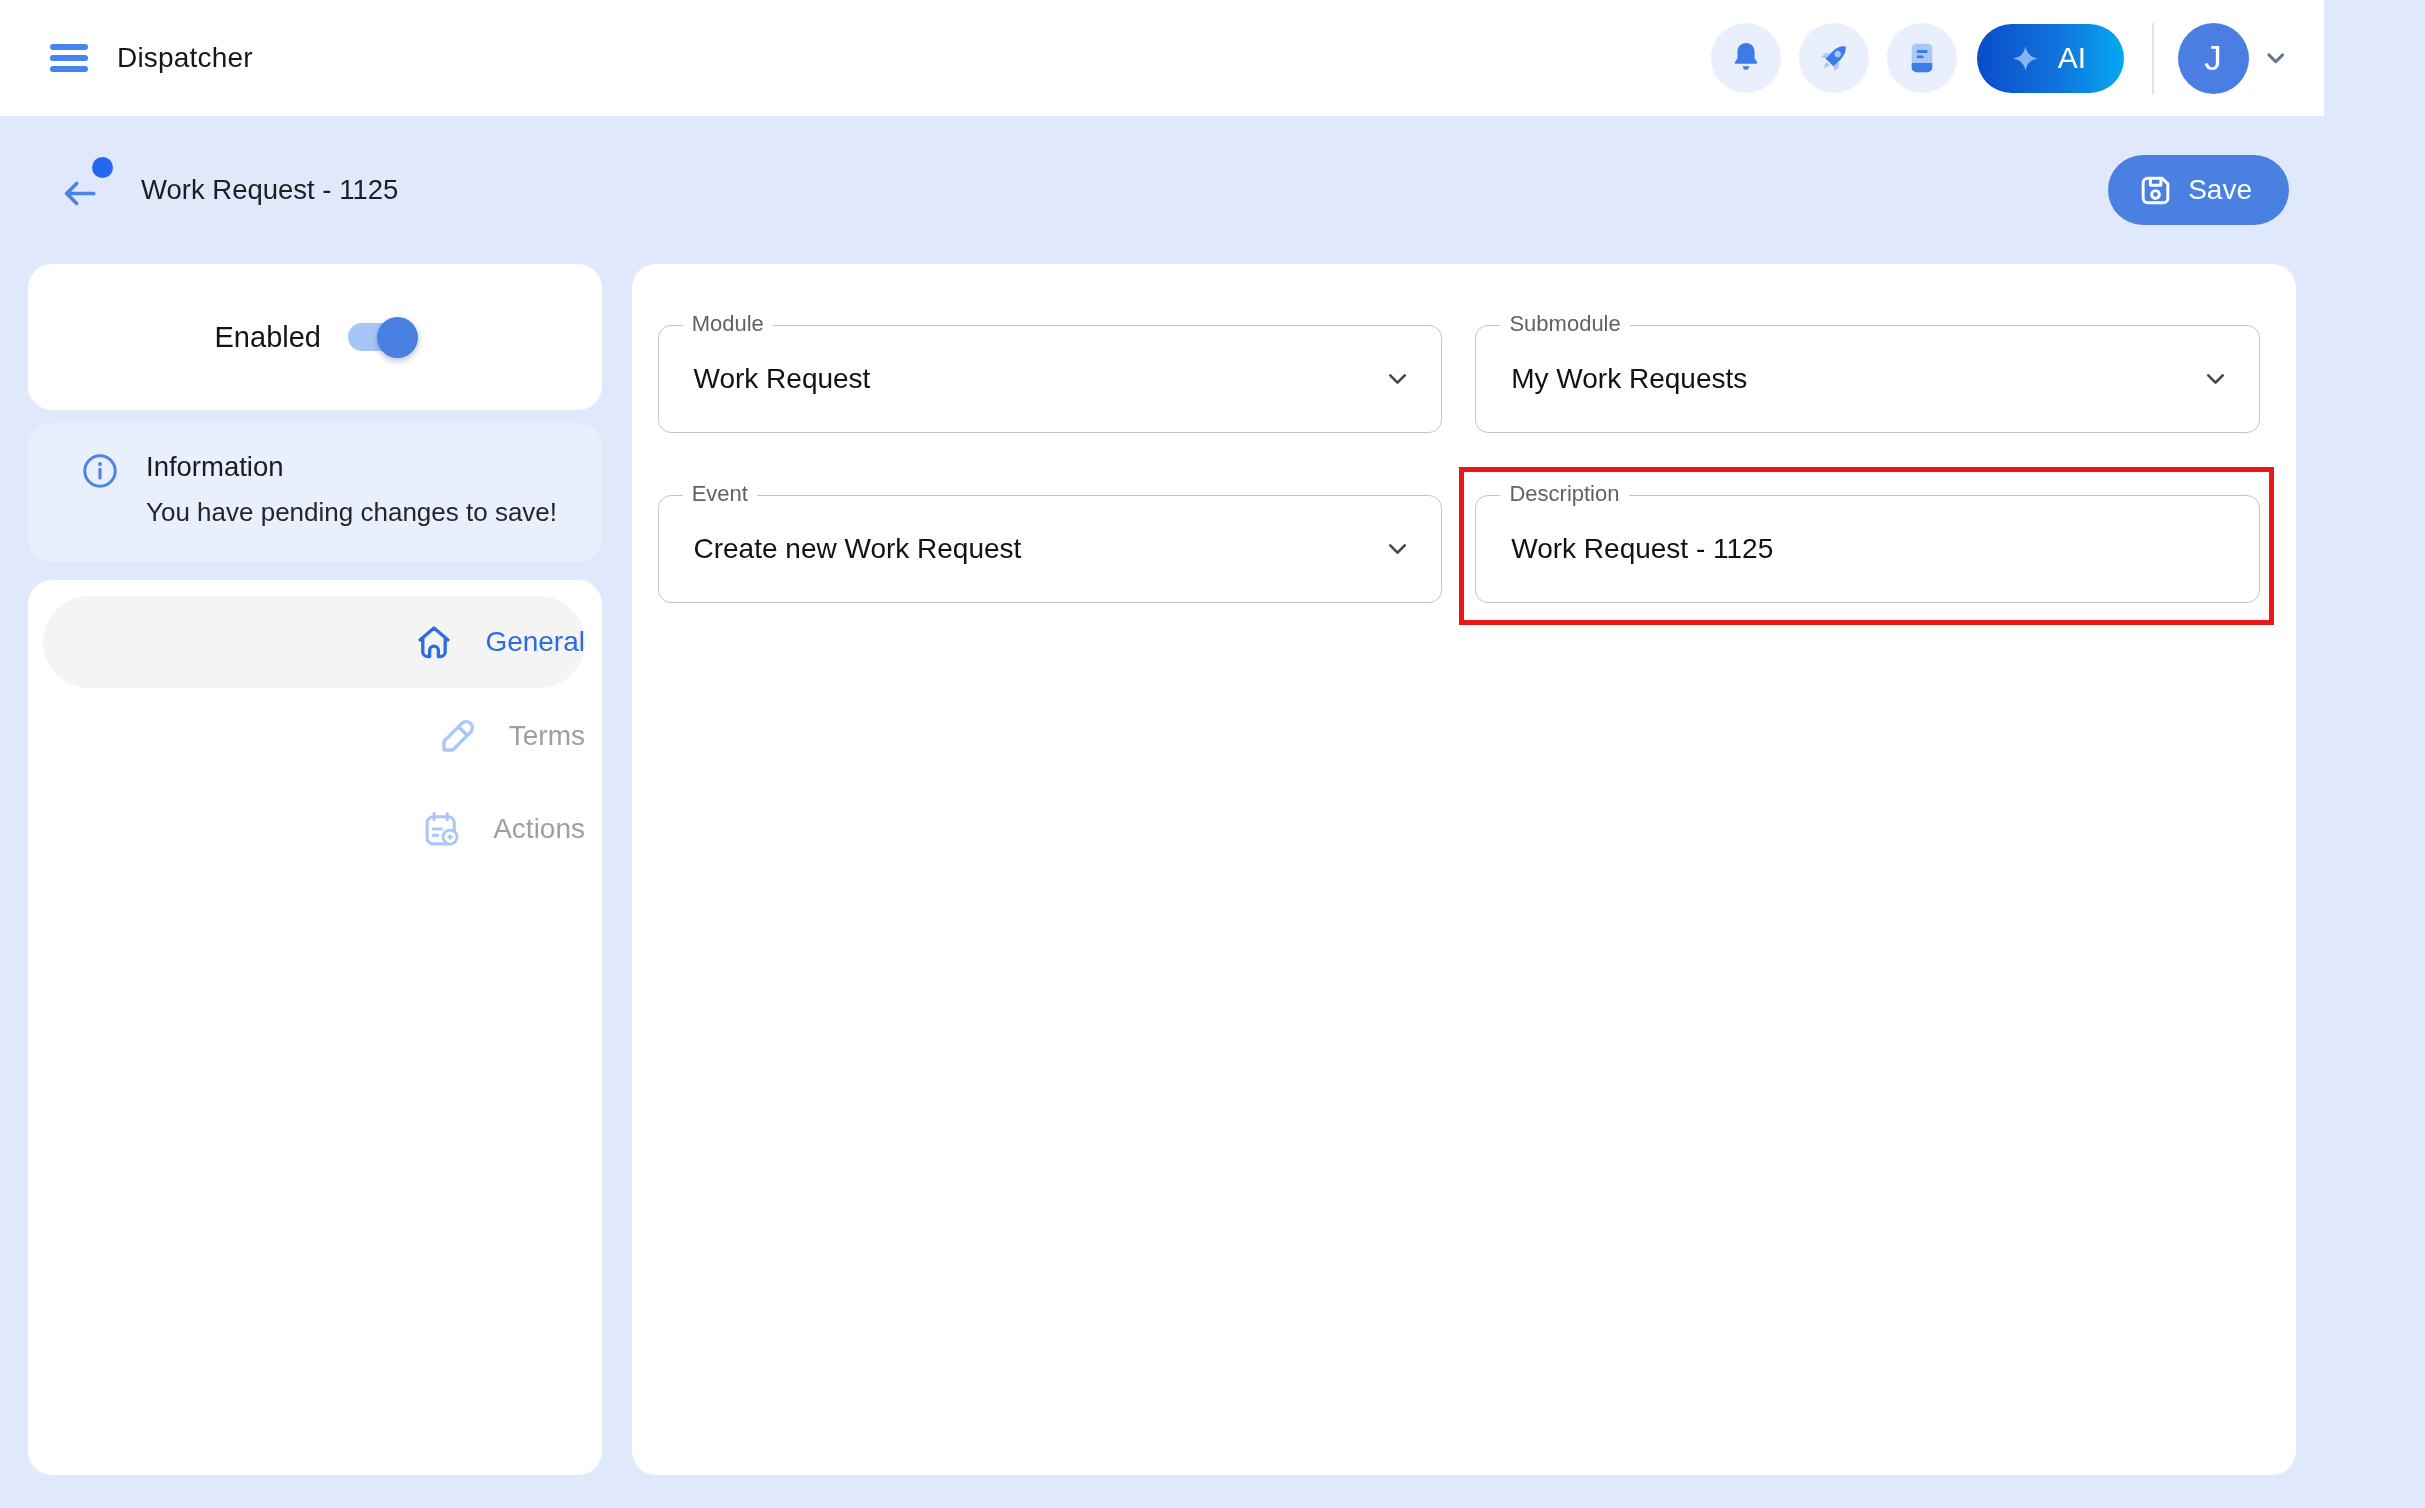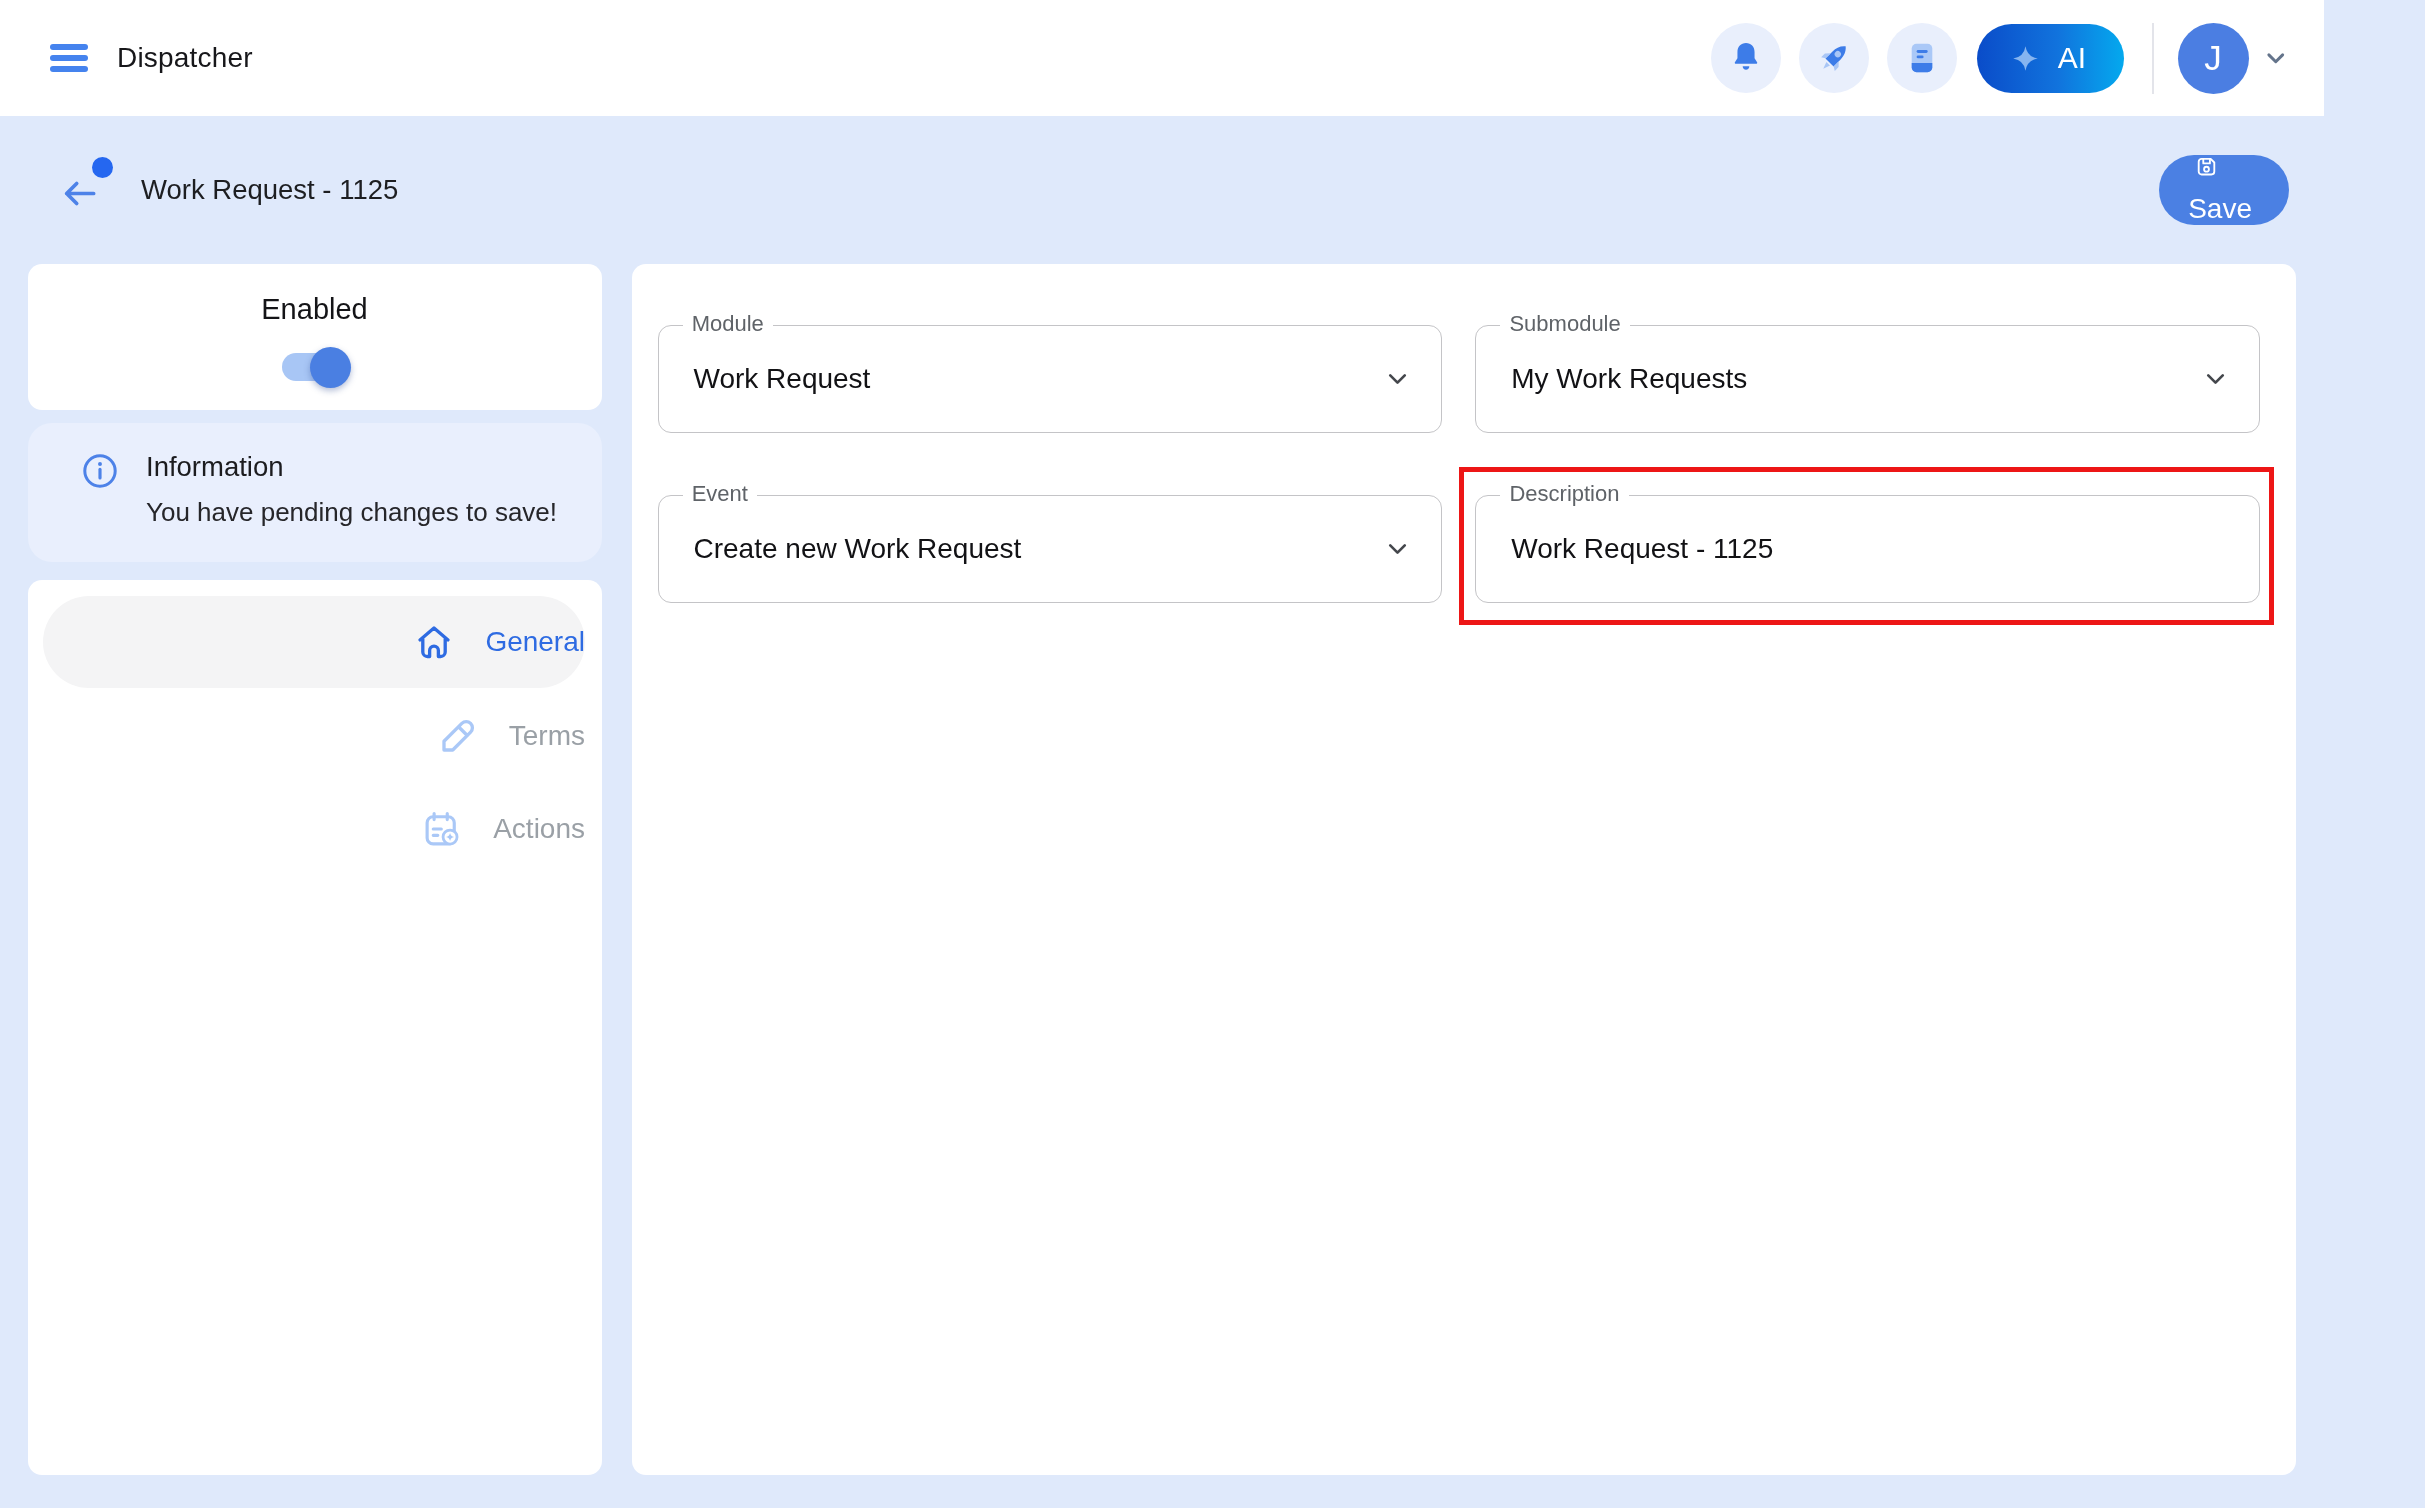--- a/index.html
+++ b/index.html
@@ -43,28 +43,28 @@
   .user-btn .chev { width:27.5px; height:27.5px; }
 
   
   .toolbar { height:148px; display:flex; align-items:center; padding:0 35px 0 58px; flex:0 0 auto; }
   .back-btn { position:relative; width:48px; height:44px; background:none; border:none; cursor:pointer; }
   .back-btn svg { width:42px; height:37px; display:block; margin-top:7.3px; }
   .notif-dot { position:absolute; top:-11px; right:-7.3px; width:21px; height:21px; border-radius:50%; background:#2567f0; }
   .page-title { margin-left:35px; font-size:27.5px; font-weight:500; color:#1d1e21; }
   .save-btn {
     margin-left:auto; height:70px; border:none; cursor:pointer; border-radius:35px;
-    background:#4b80e3; color:#fff; display:flex; align-items:flex-start; gap:14.6px; padding:0 37px 0 29px;
-    font-size:28px; font-weight:500; font-family:inherit;flex-direction:column;
+    background:#4b80e3; color:#fff; display:flex; align-items:center; gap:14.6px; padding:0 37px 0 29px;
+    font-size:28px; font-weight:500; font-family:inherit;
   }
   .save-btn svg { width:37px; height:37px; }
 
   
   .content { flex:1 1 auto; display:flex; padding:0 28px 33px 27.5px; gap:30px; min-height:0; }
-  .card { background:#ffffff; border-radius:14px;flex-direction:column; }
+  .card { background:#ffffff; border-radius:24px; }
 
   .sidebar { width:574px; flex:0 0 auto; display:flex; flex-direction:column; }
   .enabled-card {
     height:146px; display:flex; align-items:center; justify-content:center; gap:27.5px;
     font-size:29px; color:#141417;
   }
   .switch { position:relative; width:66px; height:28px; border-radius:14.6px; background:#a8c6f5; cursor:pointer; display:inline-block; }
   .switch .thumb {
     position:absolute; right:-3.7px; top:-6.4px; width:41px; height:41px; border-radius:50%;
     background:#4a7fe2; box-shadow:0 2.7px 6.4px rgba(40,70,140,.35); display:block;

